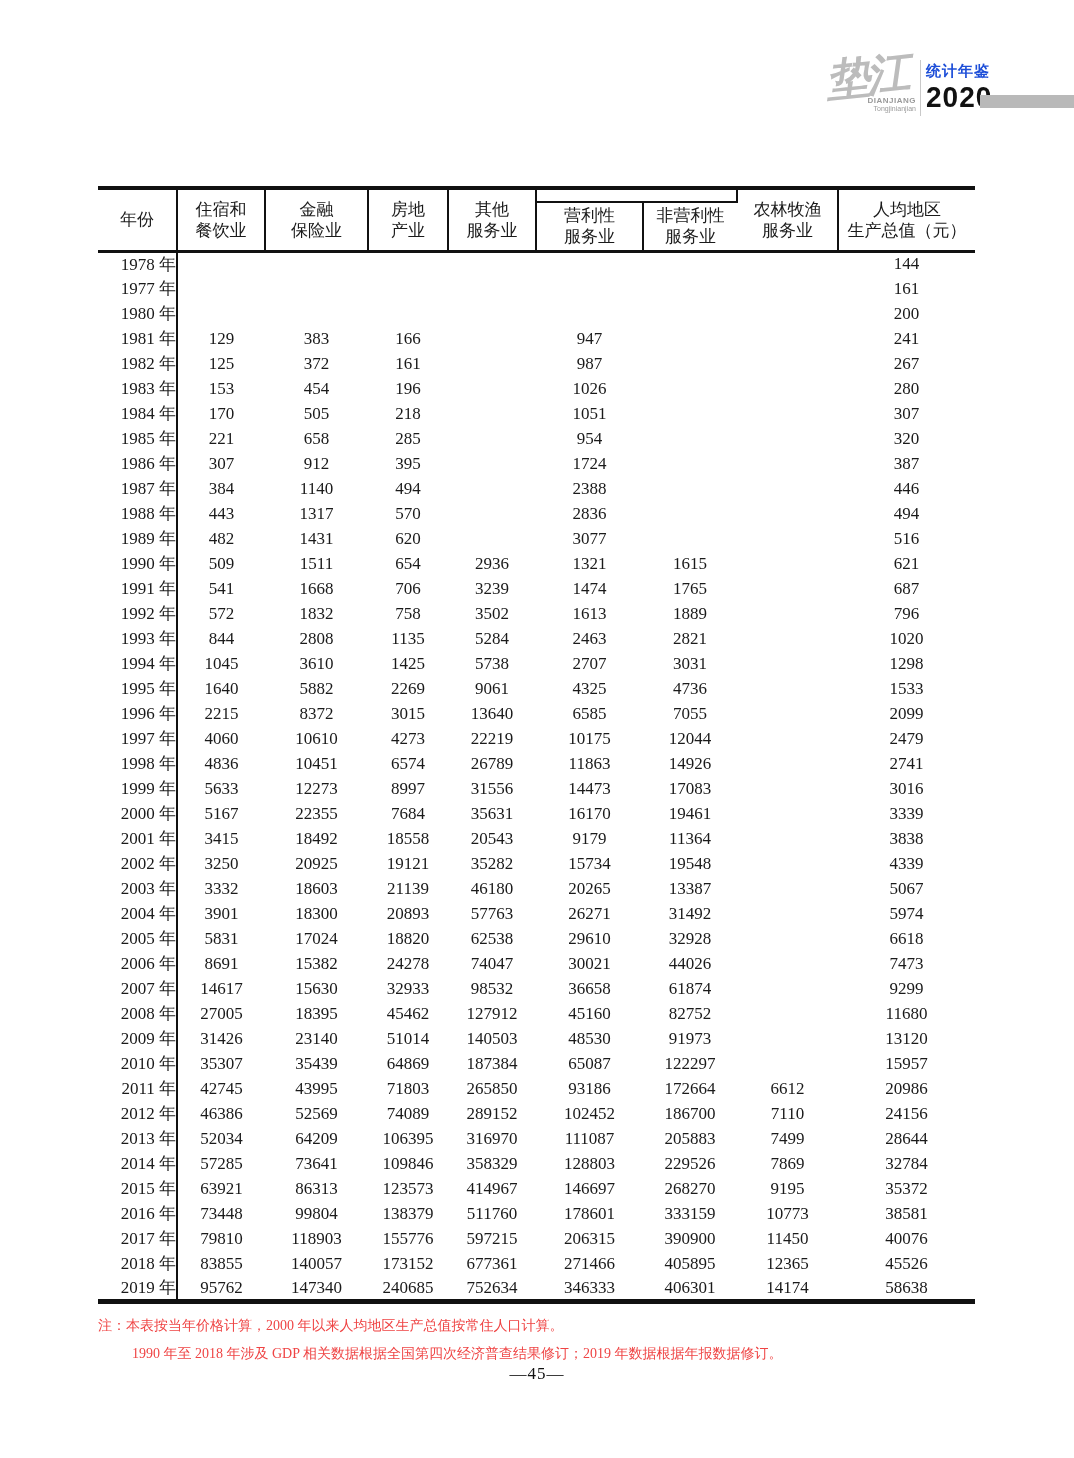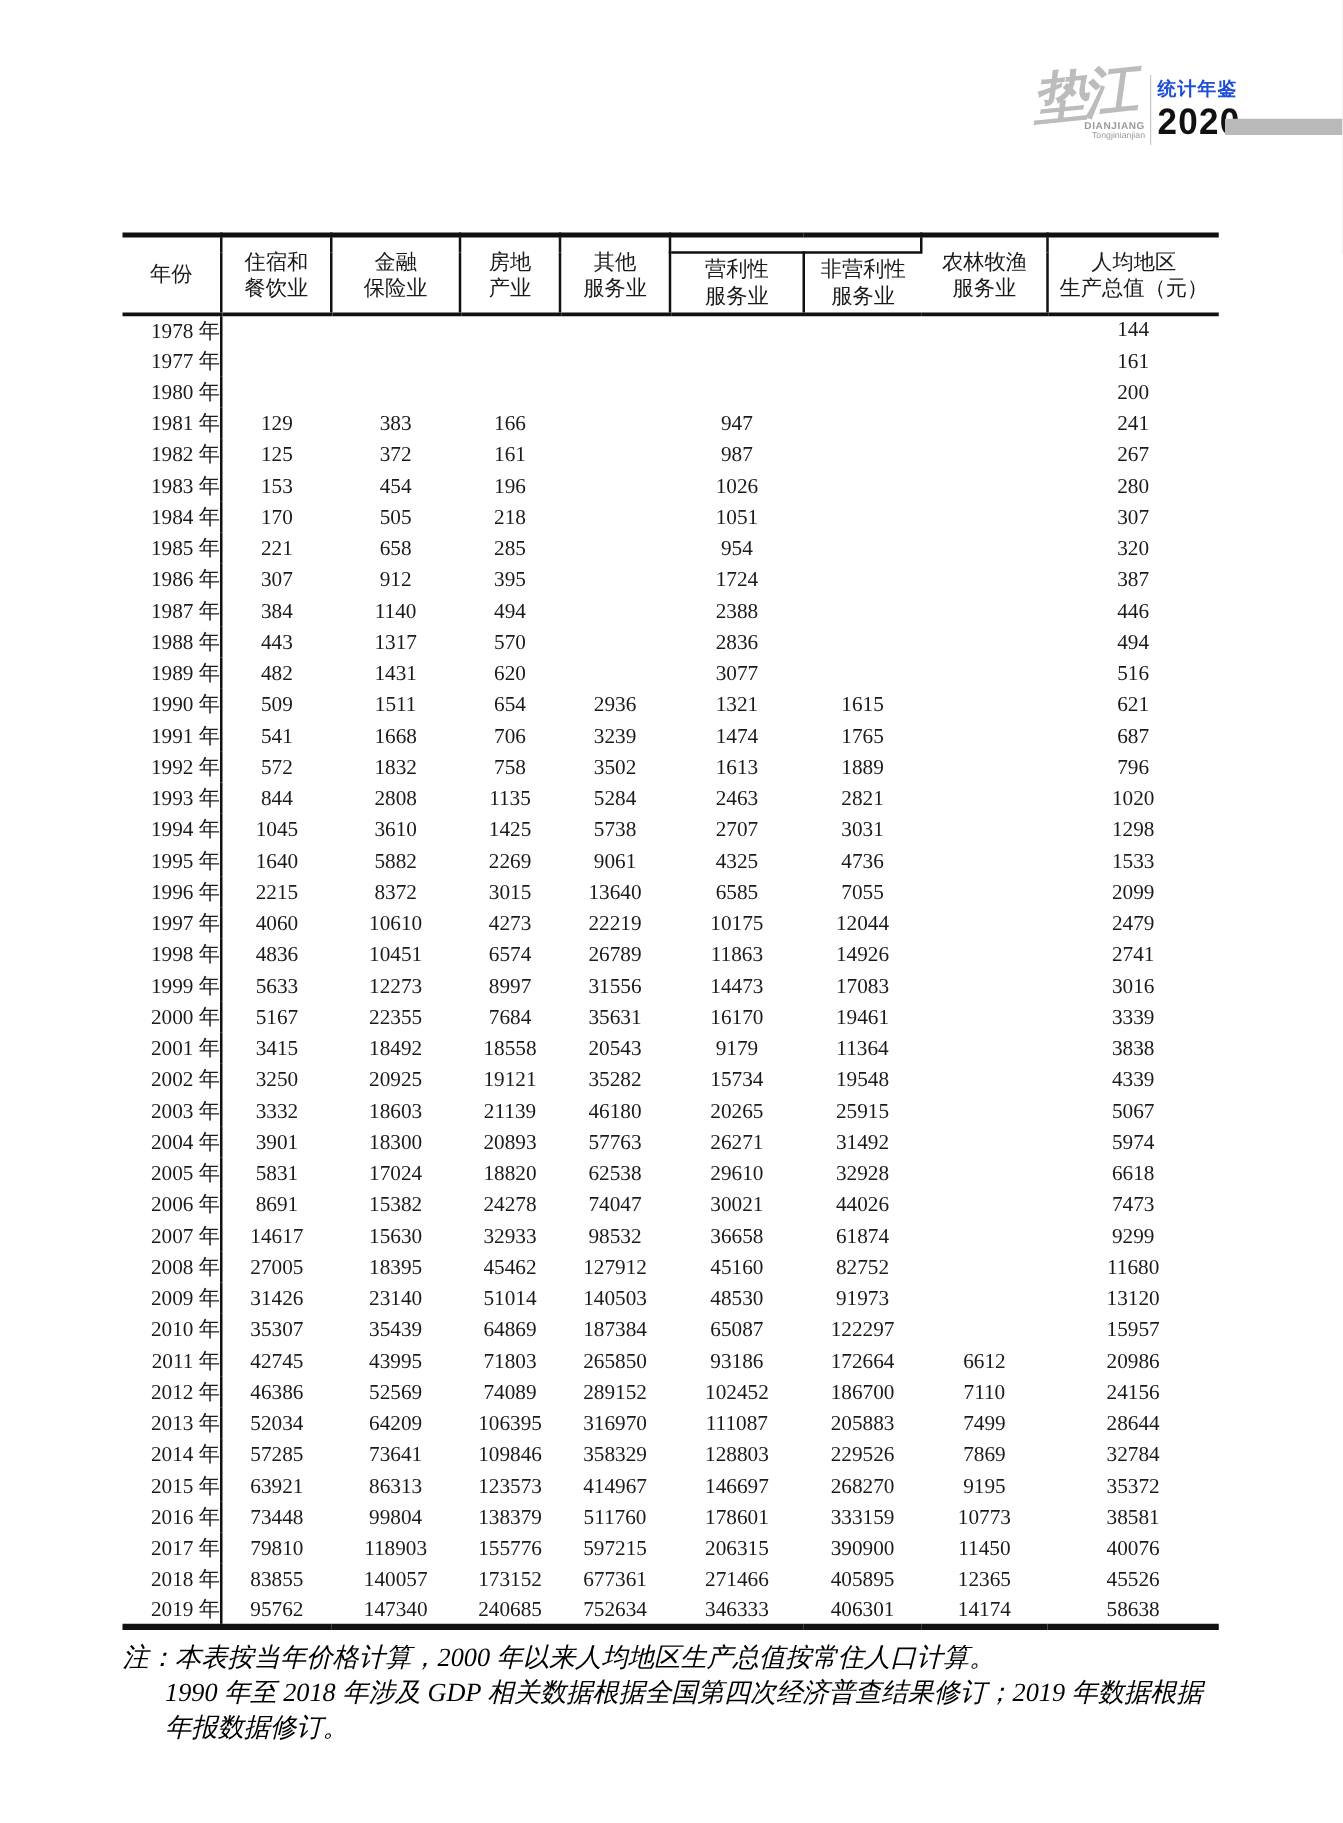--- a/index.html
+++ b/index.html
@@ -45,21 +45,21 @@
   tr.hr1 { height:14px; }
   tr.hr2 { height:43px; }
   th.spacer { border-bottom:none !important; }
   tr.hr2 th { border-top:2px solid #111; }
   table.gdp td {
     font-size:17px; text-align:center; vertical-align:middle; height:25px; padding:0;
   }
   table.gdp tbody td:first-child { border-right:2px solid #111;text-align:right; }
   
   .notes { position:absolute; top:1312px; left:98px; width:880px;
-    font-size:21px; line-height:28px; color:#000000;font-style:italic; }
+    font-size:14px; line-height:28px; color:#ef4444; }
   .notes .indent { padding-left:34px; }
   .pagenum { position:absolute; top:1364px; left:0; width:1074px; text-align:center;
     font-size:17px; color:#111; letter-spacing:1px; }
 </style>
 </head>
 <body>
 
 <div class="page">
 
   <div class="logo">
@@ -389,21 +389,21 @@
           <td></td>
           <td>4339</td>
         </tr>
         <tr>
           <td>2003 年</td>
           <td>3332</td>
           <td>18603</td>
           <td>21139</td>
           <td>46180</td>
           <td>20265</td>
-          <td>25915</td>
+          <td>13387</td>
           <td></td>
           <td>5067</td>
         </tr>
         <tr>
           <td>2004 年</td>
           <td>3901</td>
           <td>18300</td>
           <td>20893</td>
           <td>57763</td>
           <td>26271</td>
@@ -577,14 +577,15 @@
           <td>58638</td>
         </tr>
       </tbody>
   </table>
 
   <div class="notes">
     <div>注：本表按当年价格计算，2000 年以来人均地区生产总值按常住人口计算。</div>
     <div class="indent">1990 年至 2018 年涉及 GDP 相关数据根据全国第四次经济普查结果修订；2019 年数据根据年报数据修订。</div>
   </div>
 
+  <div class="pagenum">—45—</div>
 
 </div>
 
 </body></html>

